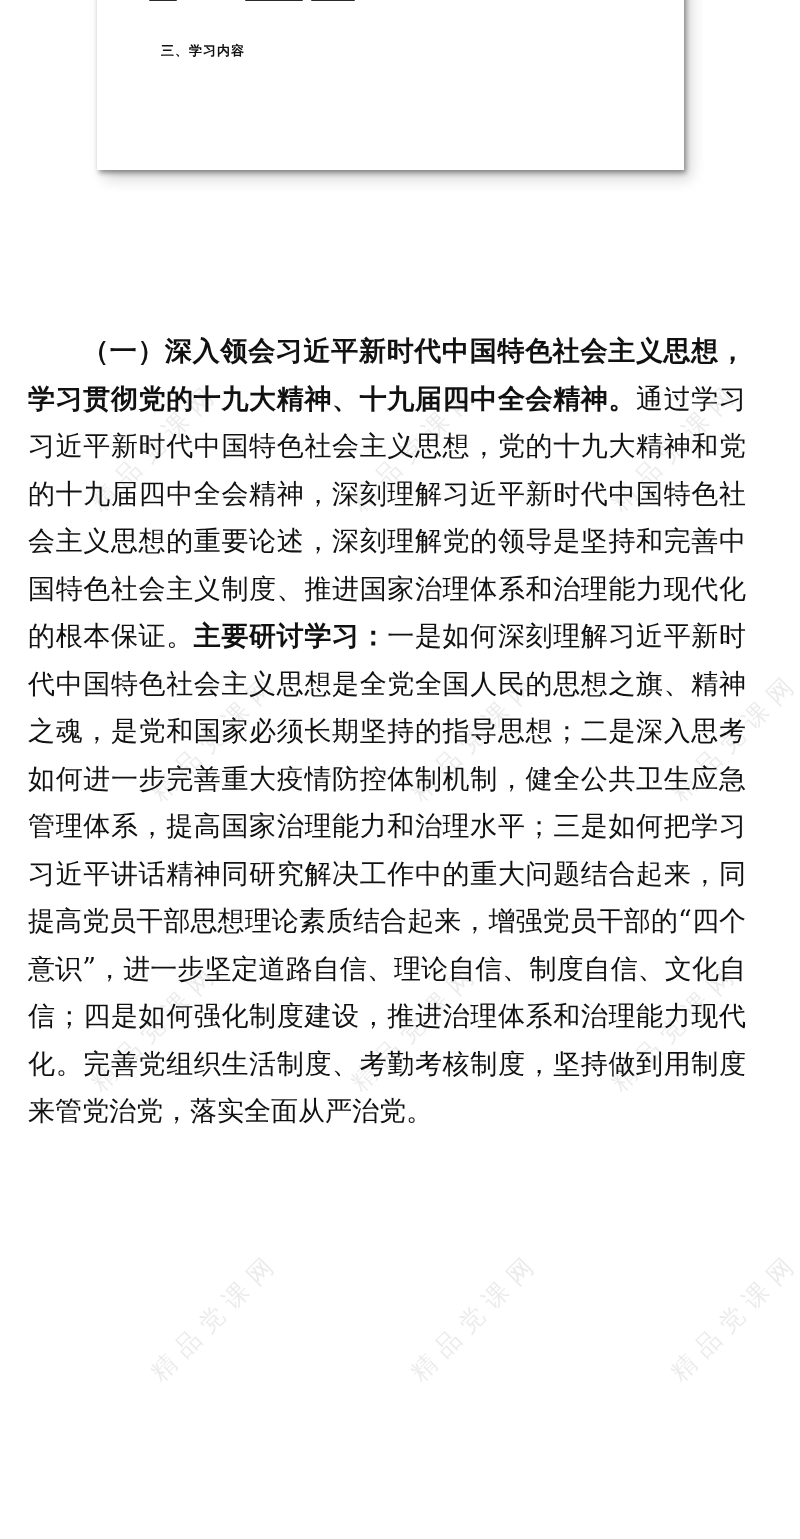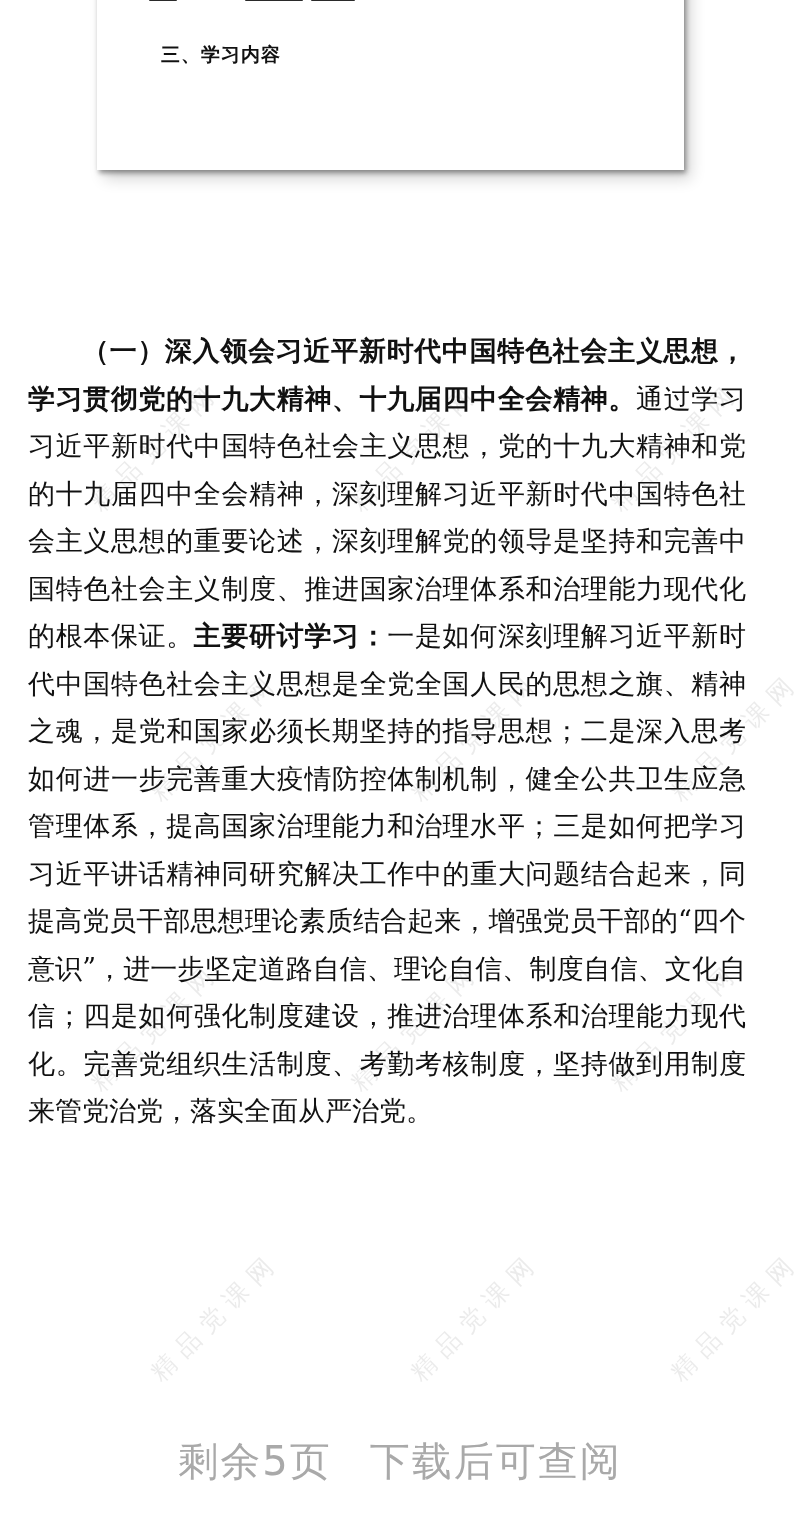--- a/index.html
+++ b/index.html
@@ -12,21 +12,21 @@
     position:absolute;left:97px;top:-32px;width:587px;height:202px;
     background:#ffffff;
     box-shadow:2px 3px 5px rgba(0,0,0,0.40), 7px 9px 14px rgba(0,0,0,0.16);
   }
   .remnant{position:absolute;background:#2a2a2a;height:3px;border-radius:1px;}
   .remnant.r1{left:52px;top:30px;width:28px;}
   .remnant.r2{left:148px;top:30px;width:58px;}
   .remnant.r3{left:214px;top:30px;width:44px;}
   .card-heading{
     position:absolute;left:64px;top:74px;
-    font-size:19px;font-weight:bold;color:#111;letter-spacing:1px;
+    font-size:13px;font-weight:bold;color:#111;letter-spacing:1px;
   }
   
   .watermark-layer{position:absolute;left:0;top:360px;width:800px;height:1060px;pointer-events:none;}
   .watermark-layer span{
     position:absolute;display:block;transform:rotate(-45deg);
     font-size:25px;letter-spacing:9px;color:#8a8a8a;opacity:0.16;
     font-family:"DejaVu Sans", sans-serif;white-space:nowrap;
   }
   
   .doc-body{
@@ -71,17 +71,14 @@
       <span style="left: 590px; top: 650px;">精品党课网</span>
       <span style="left: 130px; top: 940px;">精品党课网</span>
       <span style="left: 390px; top: 940px;">精品党课网</span>
       <span style="left: 650px; top: 940px;">精品党课网</span>
     </div>
 
   <div class="doc-body">
       <p><span class="seg-bold">（一）深入领会习近平新时代中国特色社会主义思想，学习贯彻党的十九大精神、十九届四中全会精神。</span><span class="seg">通过学习习近平新时代中国特色社会主义思想，党的十九大精神和党的十九届四中全会精神，深刻理解习近平新时代中国特色社会主义思想的重要论述，深刻理解党的领导是坚持和完善中国特色社会主义制度、推进国家治理体系和治理能力现代化的根本保证。</span><span class="seg-bold">主要研讨学习：</span><span class="seg">一是如何深刻理解习近平新时代中国特色社会主义思想是全党全国人民的思想之旗、精神之魂，是党和国家必须长期坚持的指导思想；二是深入思考如何进一步完善重大疫情防控体制机制，健全公共卫生应急管理体系，提高国家治理能力和治理水平；三是如何把学习习近平讲话精神同研究解决工作中的重大问题结合起来，同提高党员干部思想理论素质结合起来，增强党员干部的“四个意识”，进一步坚定道路自信、理论自信、制度自信、文化自信；四是如何强化制度建设，推进治理体系和治理能力现代化。完善党组织生活制度、考勤考核制度，坚持做到用制度来管党治党，落实全面从严治党。</span></p>
     </div>
 
-  <div class="page-footer">
-    <span>剩余5页</span><span class="hint">下载后可查阅</span>
-  </div>
 
 </div>
 
 </body></html>

